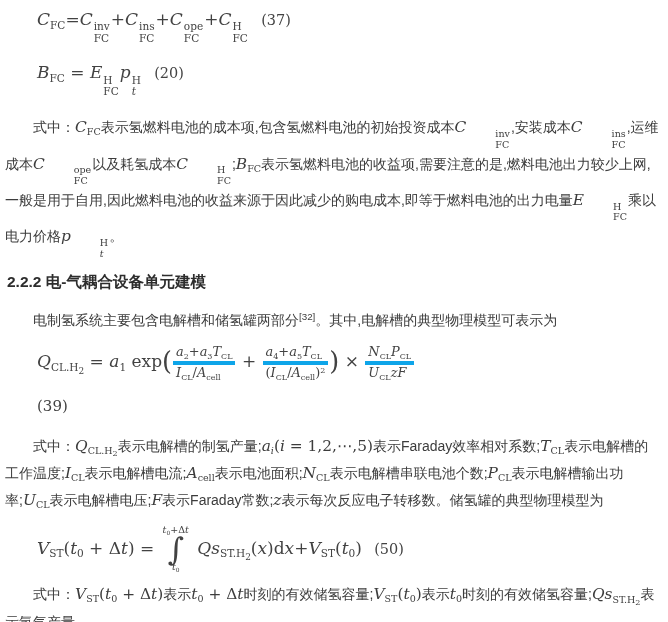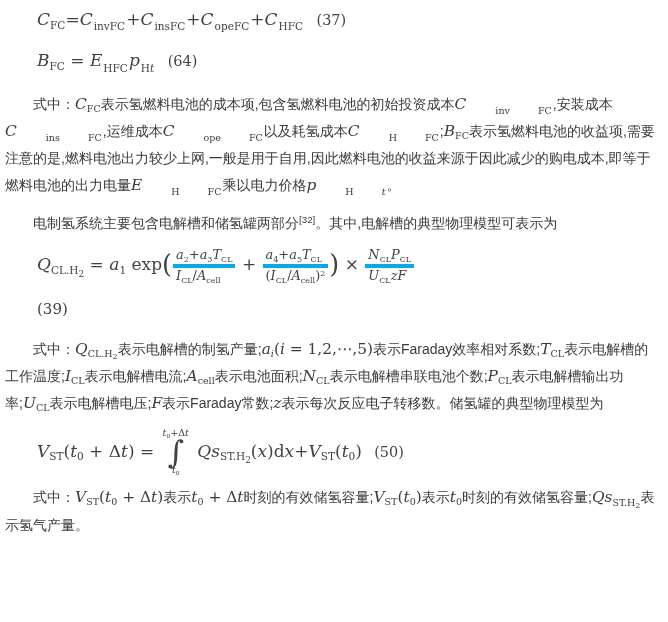--- a/index.html
+++ b/index.html
@@ -23,21 +23,21 @@
     line-height:1;
     white-space:nowrap;
   }
   .m i{font-style:italic;}
   .m sub{font-size:0.62em;vertical-align:-0.35em;line-height:0;}
   .m sub sub{font-size:0.85em;vertical-align:-0.3em;}
 
   
   .ss{
     display:inline-flex;
-    flex-direction:row;
+    flex-direction:column;
     align-items:flex-start;
     vertical-align:-0.52em;
     line-height:1.12;
     font-size:0.62em;
     margin:0 1px;
     font-style:normal;
   }
   .ss>span{display:block;}
 
   .formula{
@@ -115,21 +115,21 @@
         <span>H</span>
         <span>FC</span>
       </span> <span class="eqn">(37)</span></div>
 
   <div class="formula"><i>B</i><sub>FC</sub> = <i>E</i><span class="ss">
         <span>H</span>
         <span>FC</span>
       </span><i>p</i><span class="ss">
         <span>H</span>
         <span><i>t</i></span>
-      </span> <span class="eqn">(64)</span></div>
+      </span> <span class="eqn">(20)</span></div>
 
   <p class="body-p">式中：<span class="m"><i>C</i><sub>FC</sub></span>表示氢燃料电池的成本项,包含氢燃料电池的初始投资成本<span class="m"><i>C</i><span class="ss">
           <span>inv</span>
           <span>FC</span>
         </span></span>,安装成本<span class="m"><i>C</i><span class="ss">
           <span>ins</span>
           <span>FC</span>
         </span></span>,运维成本<span class="m"><i>C</i><span class="ss">
           <span>ope</span>
           <span>FC</span>
@@ -137,20 +137,21 @@
           <span>H</span>
           <span>FC</span>
         </span></span>;<span class="m"><i>B</i><sub>FC</sub></span>表示氢燃料电池的收益项,需要注意的是,燃料电池出力较少上网,一般是用于自用,因此燃料电池的收益来源于因此减少的购电成本,即等于燃料电池的出力电量<span class="m"><i>E</i><span class="ss">
           <span>H</span>
           <span>FC</span>
         </span></span>乘以电力价格<span class="m"><i>p</i><span class="ss">
           <span>H</span>
           <span><i>t</i></span>
         </span></span>。</p>
 
+  <h3 class="sec-heading">2.2.2 电-气耦合设备单元建模</h3>
 
   <p class="body-p no-gap">电制氢系统主要包含电解槽和储氢罐两部分<sup class="ref">[32]</sup>。其中,电解槽的典型物理模型可表示为</p>
 
   <div class="formula" style="margin-bottom:10px;"><i>Q</i><sub>CL.H<sub>2</sub></sub> = <i>a</i><sub>1</sub> exp<span class="bp">(</span><span class="fr"><span class="n"><i>a</i><sub>2</sub>+<i>a</i><sub>3</sub><i>T</i><sub>CL</sub></span><span class="d"><i>I</i><sub>CL</sub>/<i>A</i><sub>cell</sub></span></span> + <span class="fr"><span class="n"><i>a</i><sub>4</sub>+<i>a</i><sub>5</sub><i>T</i><sub>CL</sub></span><span class="d">(<i>I</i><sub>CL</sub>/<i>A</i><sub>cell</sub>)<sup>2</sup></span></span><span class="bp">)</span> × <span class="fr"><span class="n"><i>N</i><sub>CL</sub><i>P</i><sub>CL</sub></span><span class="d"><i>U</i><sub>CL</sub><i>zF</i></span></span></div>
 
   <div class="eq-label">(39)</div>
 
   <p class="body-p">式中：<span class="m"><i>Q</i><sub>CL.H<sub>2</sub></sub></span>表示电解槽的制氢产量;<span class="m"><i>a</i><sub><i>i</i></sub>(<i>i</i> = 1,2,⋯,5)</span>表示Faraday效率相对系数;<span class="m"><i>T</i><sub>CL</sub></span>表示电解槽的工作温度;<span class="m"><i>I</i><sub>CL</sub></span>表示电解槽电流;<span class="m"><i>A</i><sub>cell</sub></span>表示电池面积;<span class="m"><i>N</i><sub>CL</sub></span>表示电解槽串联电池个数;<span class="m"><i>P</i><sub>CL</sub></span>表示电解槽输出功率;<span class="m"><i>U</i><sub>CL</sub></span>表示电解槽电压;<span class="m"><i>F</i></span>表示Faraday常数;<span class="m"><i>z</i></span>表示每次反应电子转移数。储氢罐的典型物理模型为</p>
 
   <div class="formula" style="margin-bottom:8px;"><i>V</i><sub>ST</sub>(<i>t</i><sub>0</sub> + Δ<i>t</i>) = <span class="intg">

